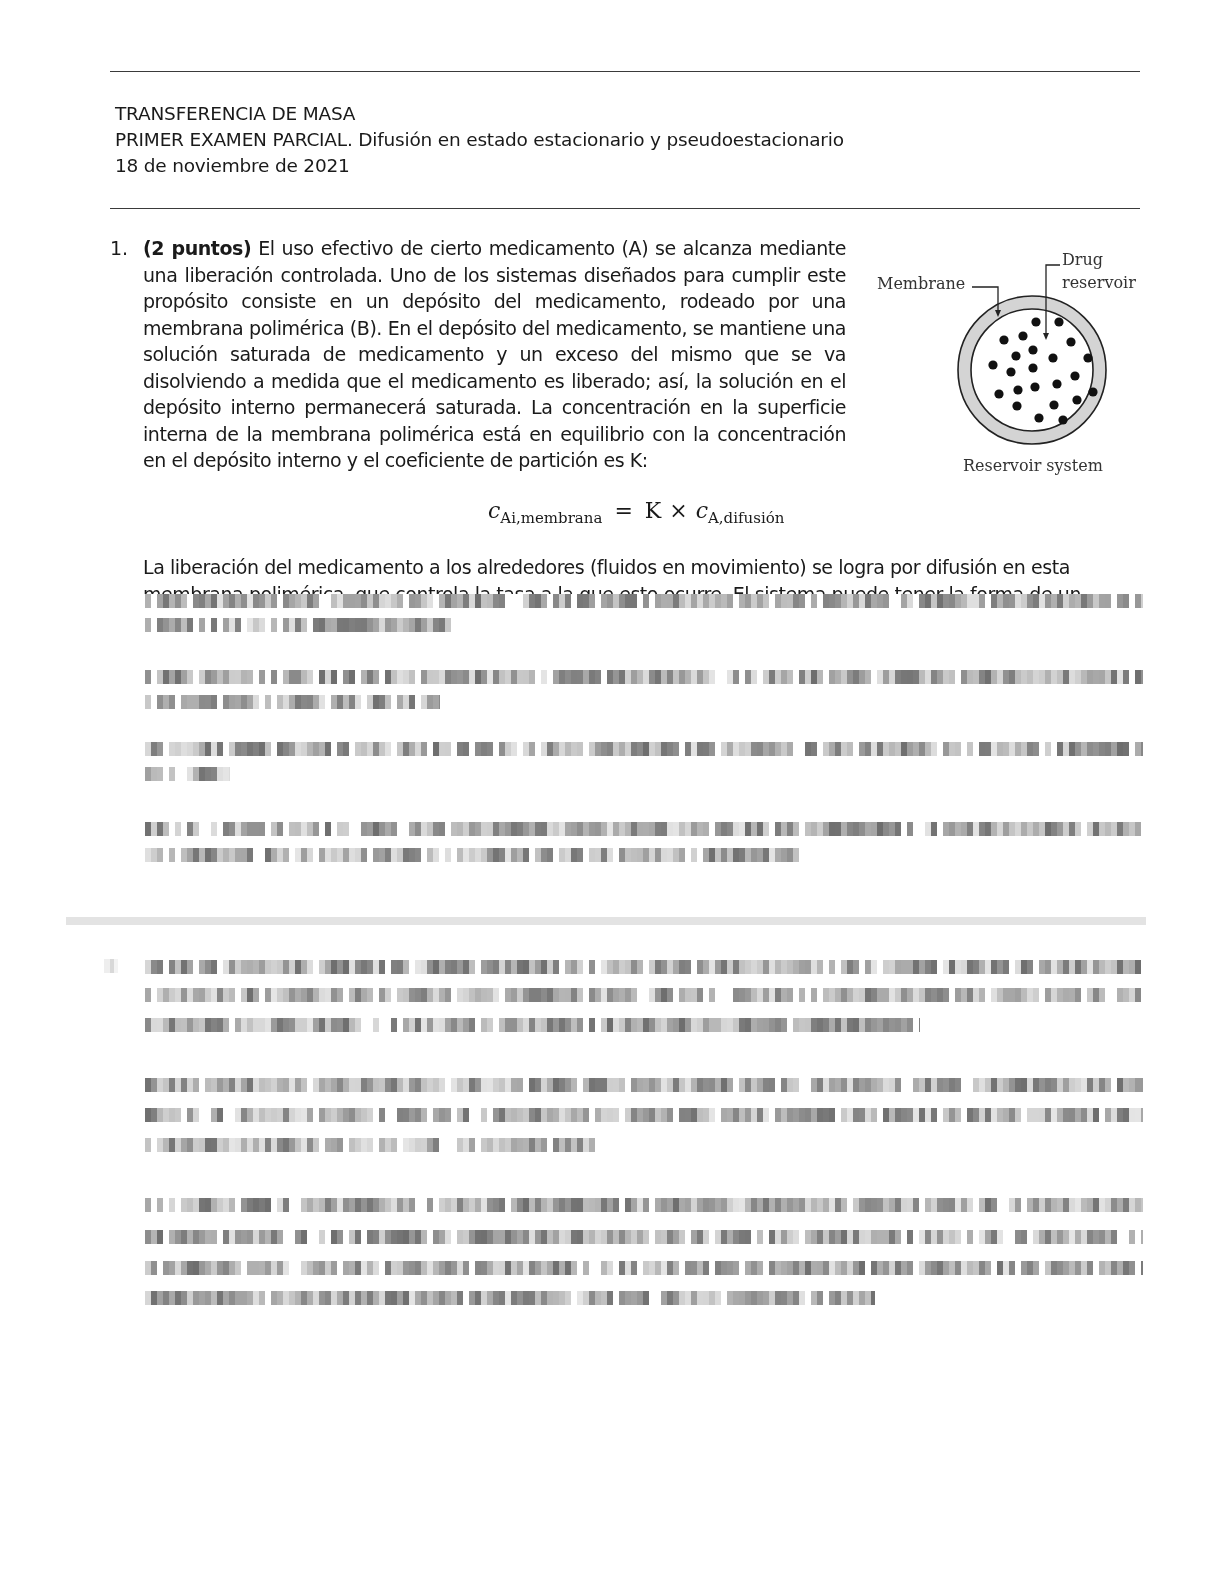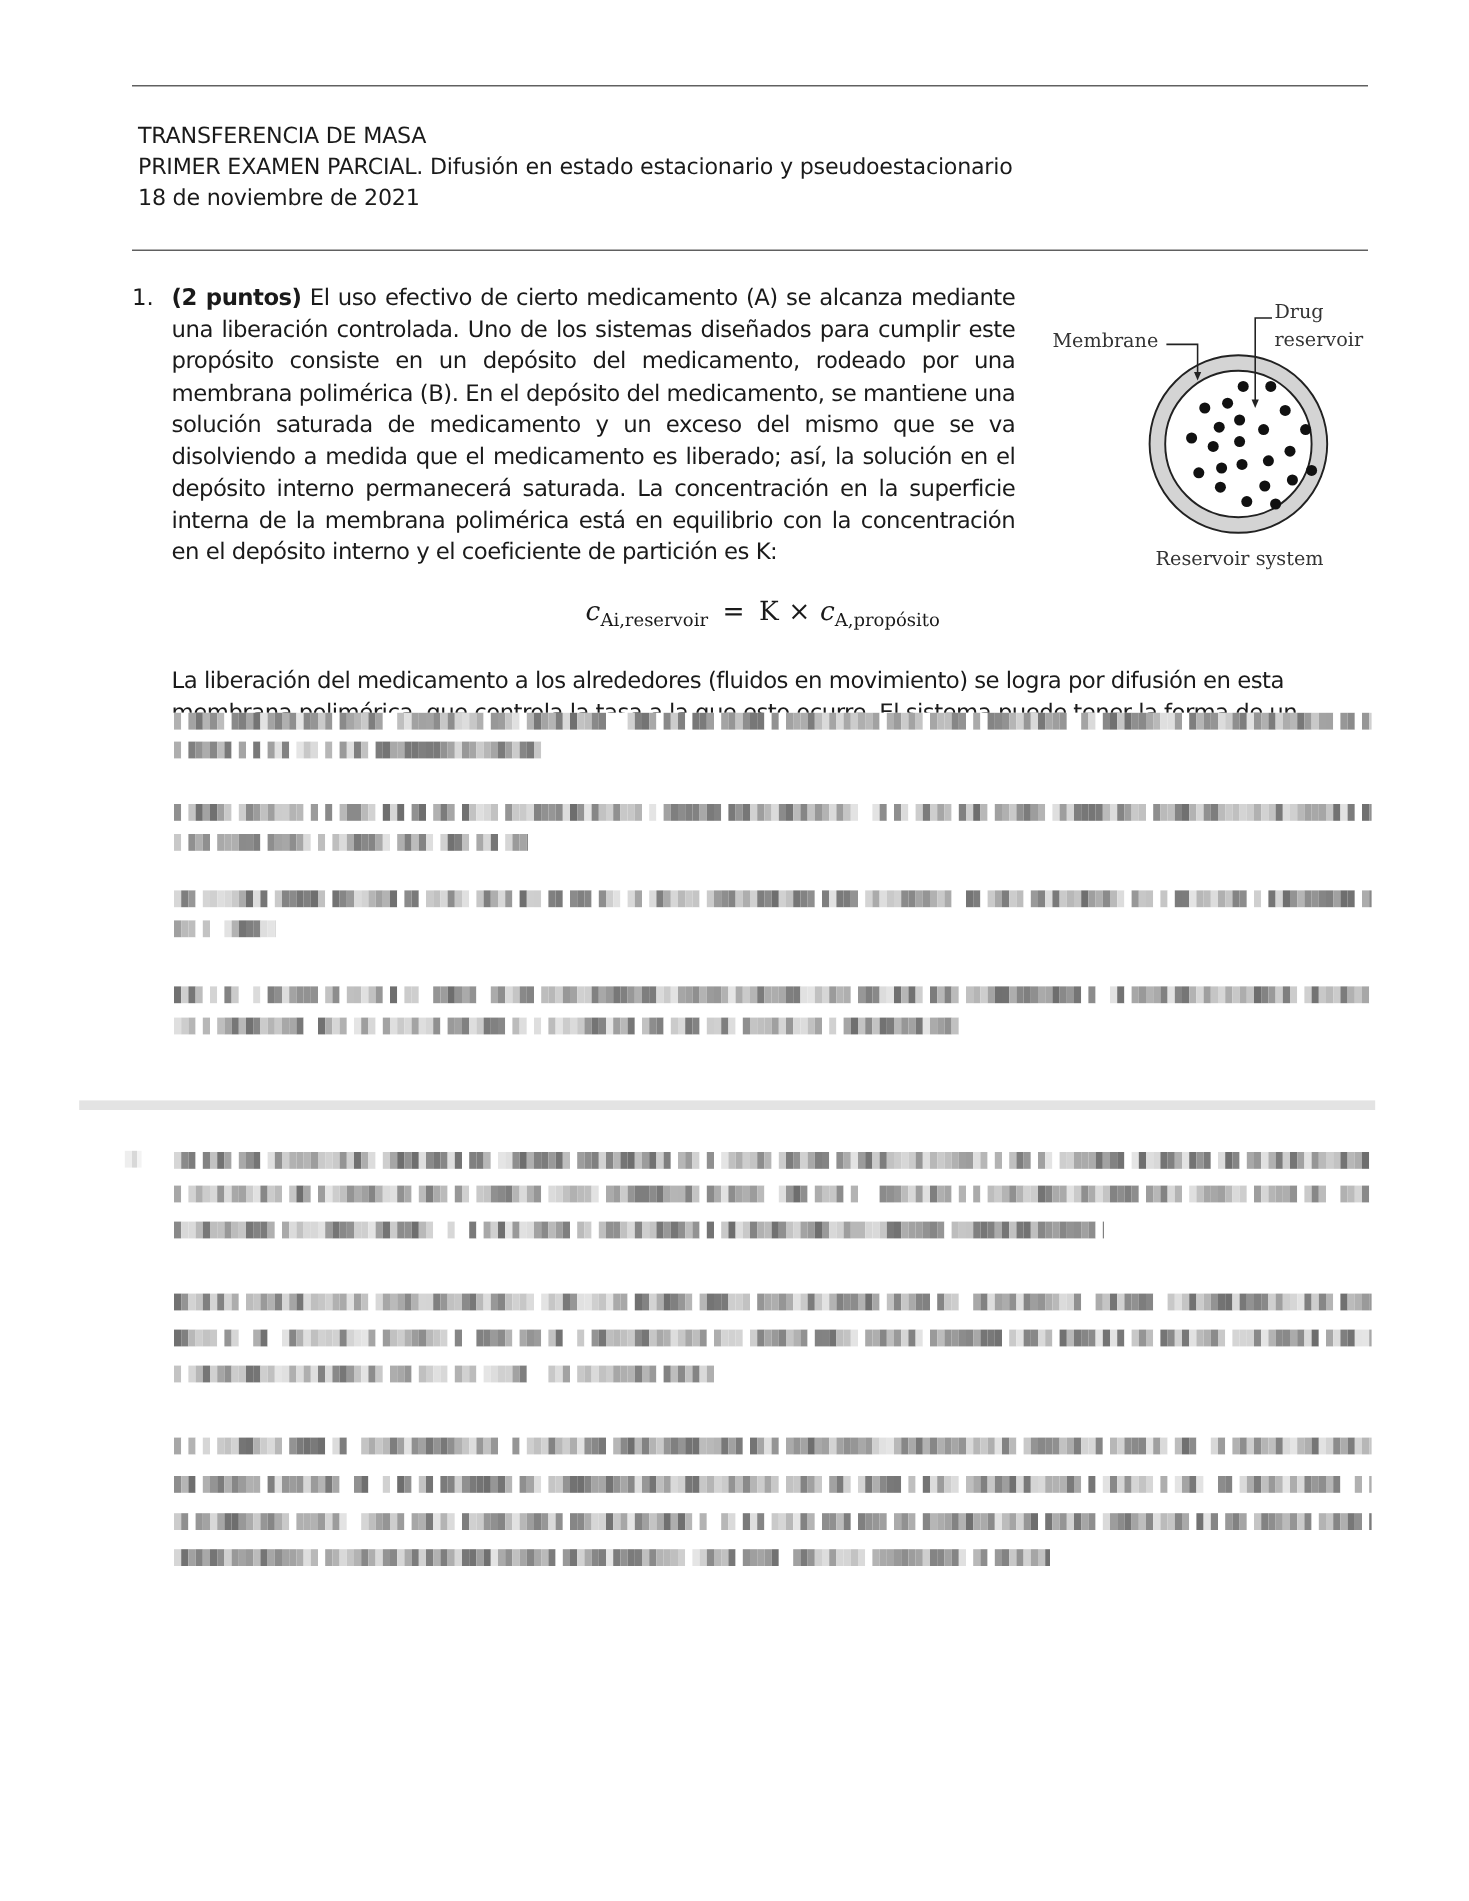--- a/index.html
+++ b/index.html
@@ -74,21 +74,21 @@
   <polyline points="972,287 998,287 998,314" fill="none" stroke="#222" stroke-width="1.3"></polyline>
   <polygon points="995,310 1001,310 998,317" fill="#222"></polygon>
   <text x="1062" y="265" font-size="16">Drug</text>
   <text x="1062" y="288" font-size="16">reservoir</text>
   <polyline points="1060,265 1046,265 1046,336" fill="none" stroke="#222" stroke-width="1.3"></polyline>
   <polygon points="1043,333 1049,333 1046,340" fill="#222"></polygon>
   <text x="963" y="471" font-size="16">Reservoir system</text>
 </svg>
 
 <div class="eq">
-  <i>c</i><sub>Ai,reservoir</sub><span class="op">=</span><span>K</span><span class="op" style="margin:0 8px;">×</span><i>c</i><sub>A,propósito</sub>
+  <i>c</i><sub>Ai,membrana</sub><span class="op">=</span><span>K</span><span class="op" style="margin:0 8px;">×</span><i>c</i><sub>A,difusión</sub>
 </div>
 
 <div class="p2">La liberación del medicamento a los alrededores (fluidos en movimiento) se logra por difusión en esta</div>
 <div class="partial">membrana polimérica, que controla la tasa a la que esto ocurre. El sistema puede tener la forma de un</div>
 
 <div id="blurred">
     <div class="blur-line" style="left: 145px; top: 594px; width: 998px;">
       <span style="width: 6px; background: rgb(177, 177, 177);"></span>
       <span style="width: 6px; background: rgb(255, 255, 255);"></span>
       <span style="width: 6px; background: rgb(163, 163, 163);"></span>

